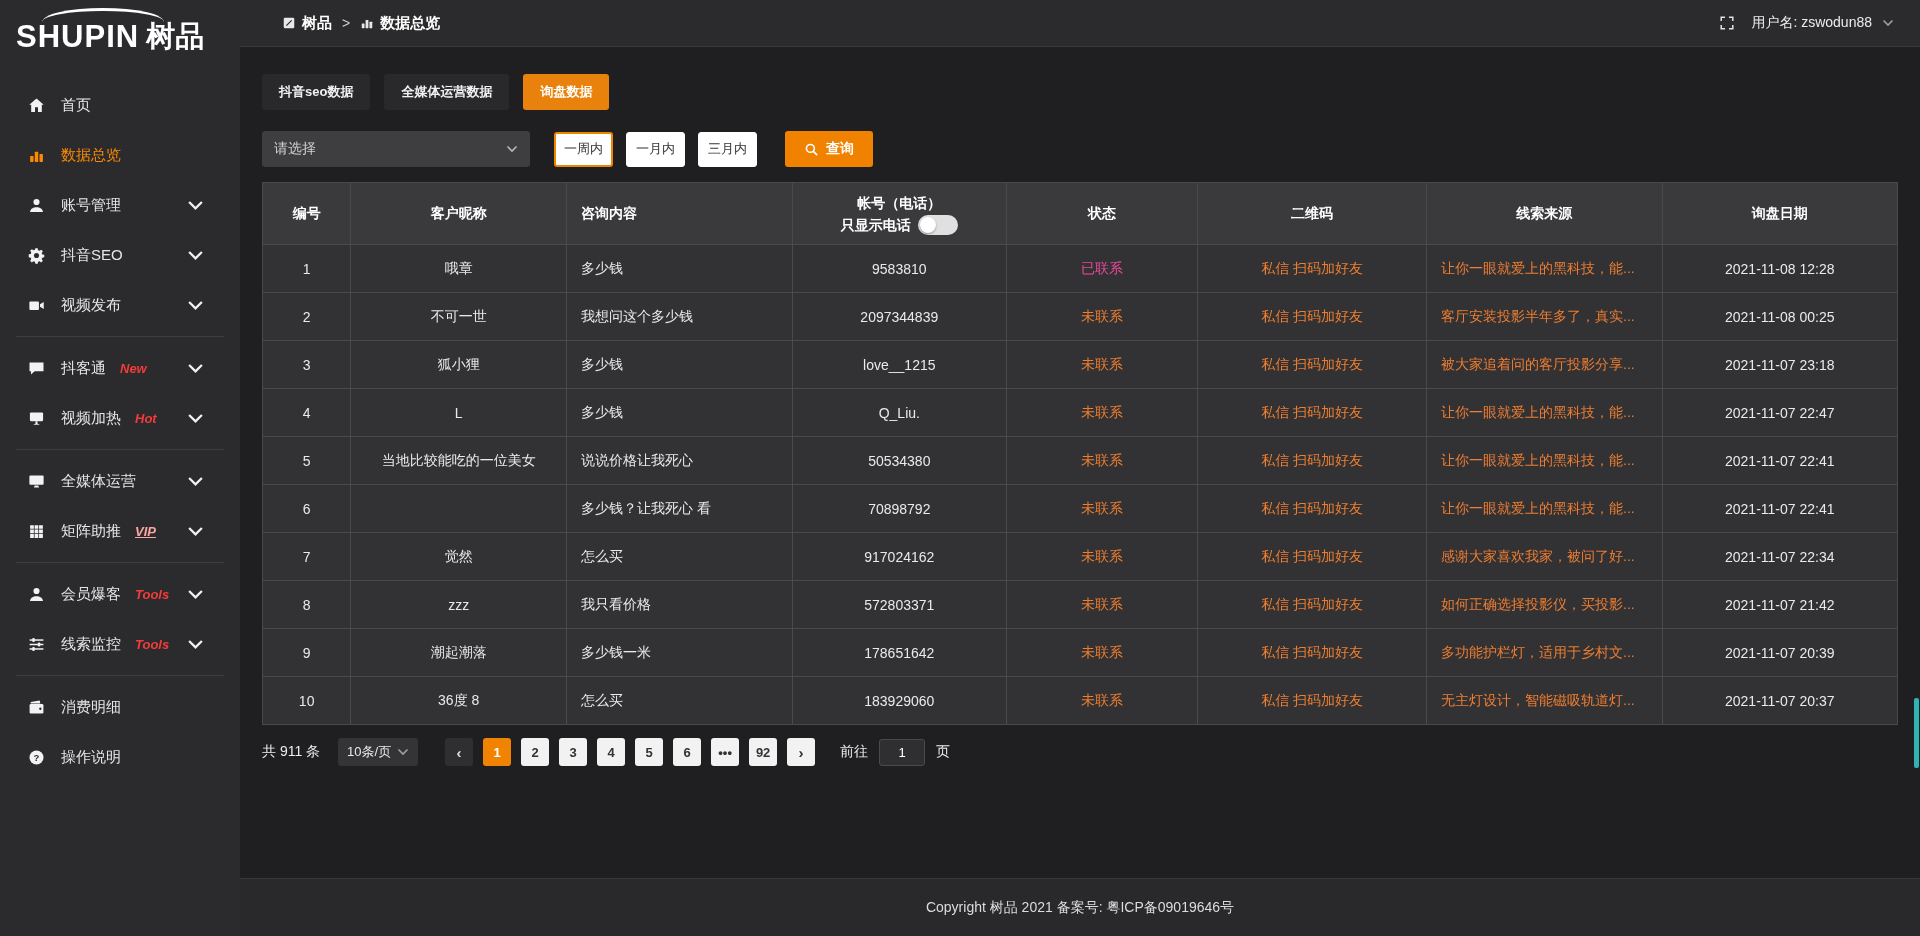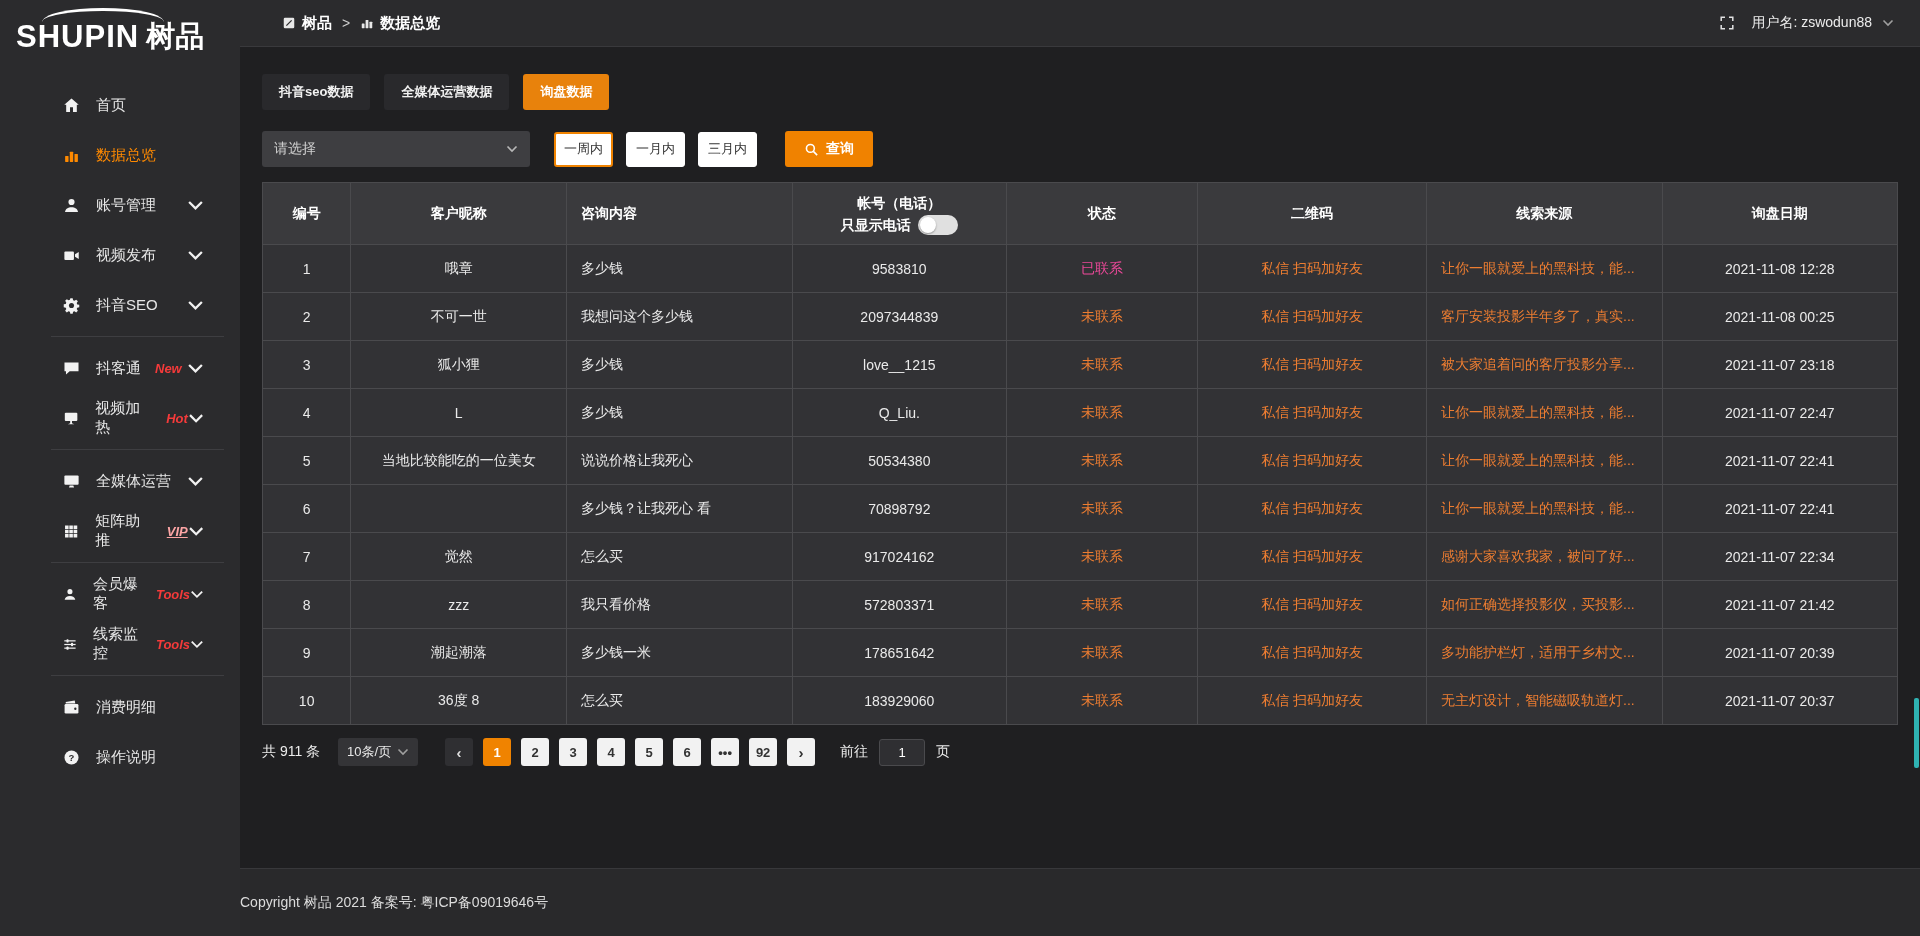--- a/index.html
+++ b/index.html
@@ -11,21 +11,21 @@
   .app { display:flex; width:1920px; height:936px; }
 
   
   .sidebar { width:240px; flex-shrink:0; background:#2b2b2d; }
   .logo { height:74px; display:flex; align-items:center; padding-left:16px; }
   .logo-box { position:relative; display:flex; align-items:center; }
   .logo-arc { position:absolute; top:-9px; left:26px; width:122px; height:14px;
     border-top:3px solid #fff; border-radius:50% 50% 0 0 / 100% 100% 0 0; }
   .logo-en { color:#fff; font-size:31px; font-weight:900; letter-spacing:1px; }
   .logo-cn { color:#fff; font-size:29px; font-weight:800; margin-left:7px; }
-  .nav { padding-top:6px;padding-left:35px; }
+  .nav { padding-top:6px; }
   .nav-item { height:50px; display:flex; align-items:center; padding:0 20px 0 28px;
     color:#e6e6e6; font-size:15px; cursor:pointer; }
   .nav-item .ico { width:17px; height:17px; margin-right:16px; color:#f2f2f2; }
   .nav-item.active { color:#ff8a00; }
   .nav-item.active .ico { color:#ff8a00; }
   .badge { font-style:italic; font-weight:bold; font-size:13px; margin-left:14px; }
   .badge.red { color:#f43a3a; }
   .badge.yellow { color:#fca5a5;text-decoration:underline; }
   .chev { margin-left:auto; width:12px; height:8px; color:#9f9f9f; display:inline-flex; }
   .sdivider { height:1px; background:#3e3e41; margin:6px 16px; }
@@ -104,22 +104,22 @@
     cursor:pointer; }
   .page-btn.prev { background:#2f2f32; color:#dcdcdc; font-size:15px; }
   .page-btn.next { font-size:15px; }
   .page-btn.active { background:#f08300; color:#fff; }
   .goto { margin-left:20px; display:flex; align-items:center; gap:11px; }
   .goto-input { width:46px; height:27px; background:#2f2f32; border:1px solid #4a4a4d;
     border-radius:3px; color:#fff; text-align:center; font-size:13px;
     font-family:inherit; }
 
   
-  .footer { height:68px; flex-shrink:0; background:#29292b; border-top:1px solid #38383b;
-    display:flex; align-items:center; justify-content:flex-start;
+  .footer { height:58px; flex-shrink:0; background:#29292b; border-top:1px solid #38383b;
+    display:flex; align-items:center; justify-content:center;
     color:#dcdcdc; font-size:14px; }
 
   .scroll-thumb { position:fixed; right:1px; top:698px; width:5px; height:70px;
     background:#2fb3b3; border-radius:2px; }
 </style>
 </head>
 <body>
 
 <div class="app">
 
@@ -160,39 +160,39 @@
           <span class="nav-label">账号管理</span>
           <span class="chev ico">
             <svg viewBox="0 0 12 8" fill="none">
               <path d="M1.5 1.5 6 6l4.5-4.5" stroke="currentColor" stroke-width="1.6" fill="none"></path>
             </svg>
           </span>
         </div>
         <div class="nav-item">
           <span class="ico">
             <svg viewBox="0 0 16 16">
+              <path d="M6.9 1.2h2.2l.4 1.9 1.3.5 1.6-1.1 1.6 1.6-1.1 1.6.5 1.3 1.9.4v2.2l-1.9.4-.5 1.3 1.1 1.6-1.6 1.6-1.6-1.1-1.3.5-.4 1.9H6.9l-.4-1.9-1.3-.5-1.6 1.1-1.6-1.6 1.1-1.6-.5-1.3-1.9-.4V6.9l1.9-.4.5-1.3-1.1-1.6 1.6-1.6 1.6 1.1 1.3-.5z"></path>
+              <circle cx="8" cy="8" r="2.4" fill="#2b2b2d"></circle>
+            </svg>
+          </span>
+          <span class="nav-label">抖音SEO</span>
+          <span class="chev ico">
+            <svg viewBox="0 0 12 8" fill="none">
+              <path d="M1.5 1.5 6 6l4.5-4.5" stroke="currentColor" stroke-width="1.6" fill="none"></path>
+            </svg>
+          </span>
+        </div>
+        <div class="nav-item">
+          <span class="ico">
+            <svg viewBox="0 0 16 16">
               <rect x="1.3" y="4.2" width="9" height="8" rx="1"></rect>
               <path d="M11.3 6.8 14.8 4.6v6.8l-3.5-2.2z"></path>
             </svg>
           </span>
           <span class="nav-label">视频发布</span>
-          <span class="chev ico">
-            <svg viewBox="0 0 12 8" fill="none">
-              <path d="M1.5 1.5 6 6l4.5-4.5" stroke="currentColor" stroke-width="1.6" fill="none"></path>
-            </svg>
-          </span>
-        </div>
-        <div class="nav-item">
-          <span class="ico">
-            <svg viewBox="0 0 16 16">
-              <path d="M6.9 1.2h2.2l.4 1.9 1.3.5 1.6-1.1 1.6 1.6-1.1 1.6.5 1.3 1.9.4v2.2l-1.9.4-.5 1.3 1.1 1.6-1.6 1.6-1.6-1.1-1.3.5-.4 1.9H6.9l-.4-1.9-1.3-.5-1.6 1.1-1.6-1.6 1.1-1.6-.5-1.3-1.9-.4V6.9l1.9-.4.5-1.3-1.1-1.6 1.6-1.6 1.6 1.1 1.3-.5z"></path>
-              <circle cx="8" cy="8" r="2.4" fill="#2b2b2d"></circle>
-            </svg>
-          </span>
-          <span class="nav-label">抖音SEO</span>
           <span class="chev ico">
             <svg viewBox="0 0 12 8" fill="none">
               <path d="M1.5 1.5 6 6l4.5-4.5" stroke="currentColor" stroke-width="1.6" fill="none"></path>
             </svg>
           </span>
         </div>
         <div class="sdivider"></div>
         <div class="nav-item">
           <span class="ico">
             <svg viewBox="0 0 16 16">

